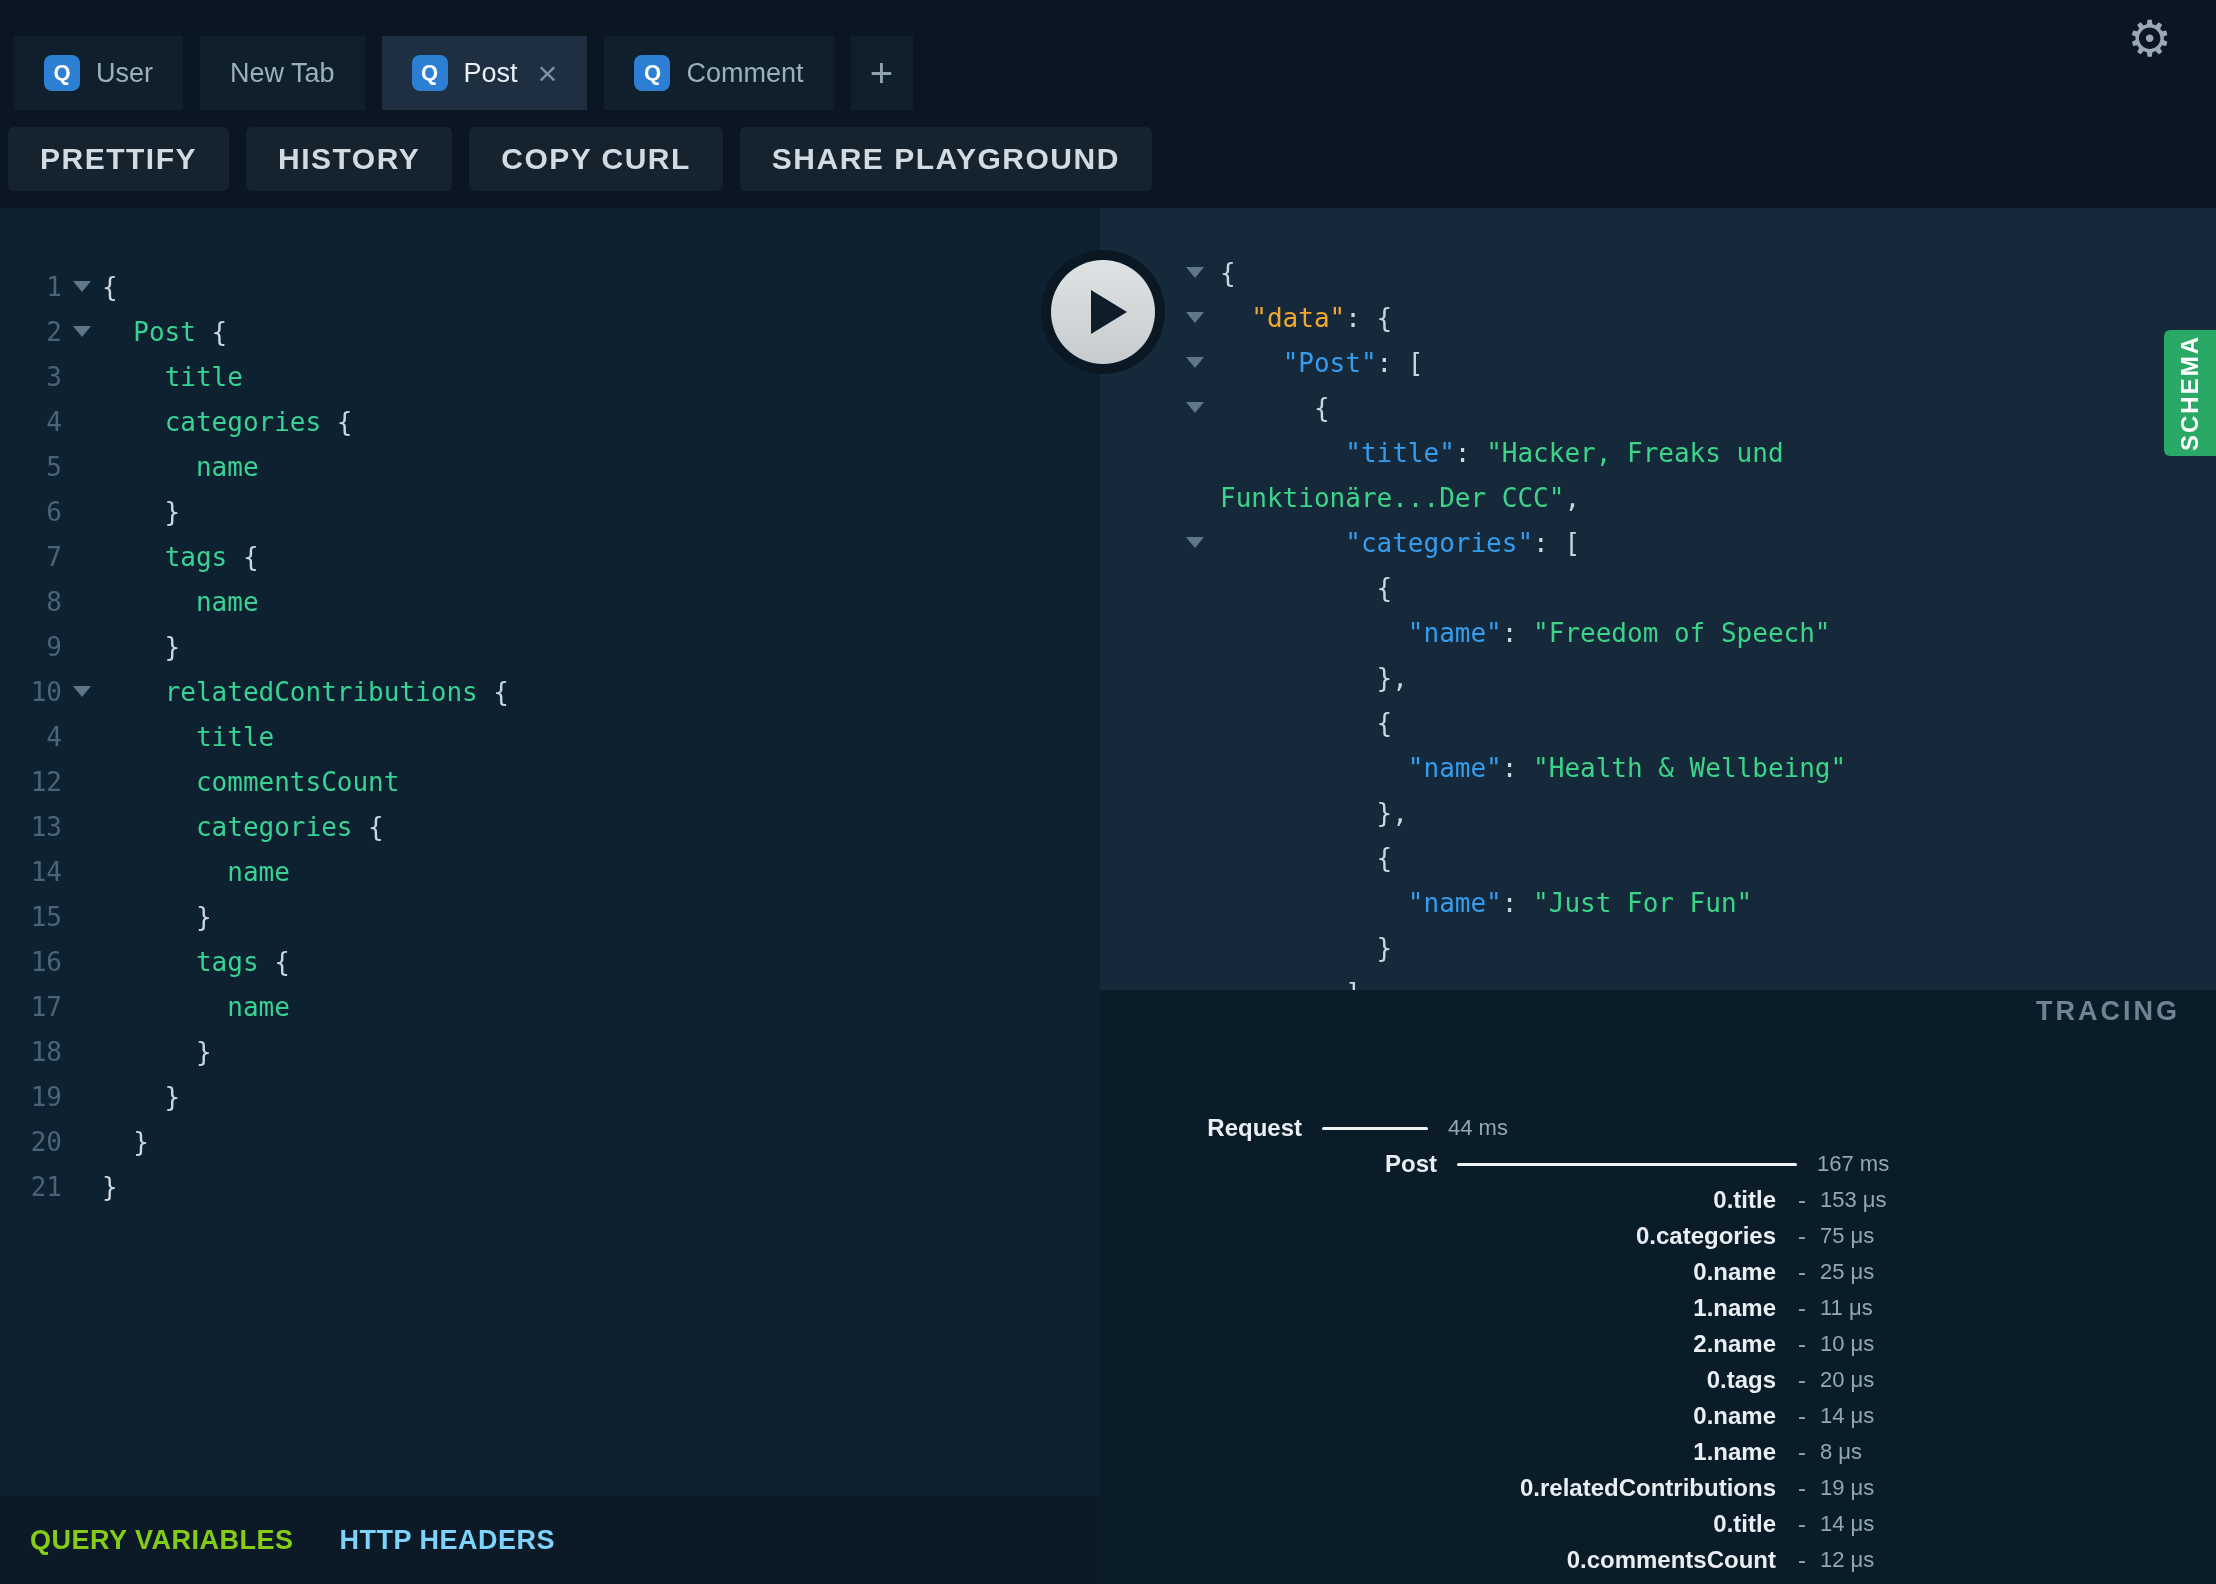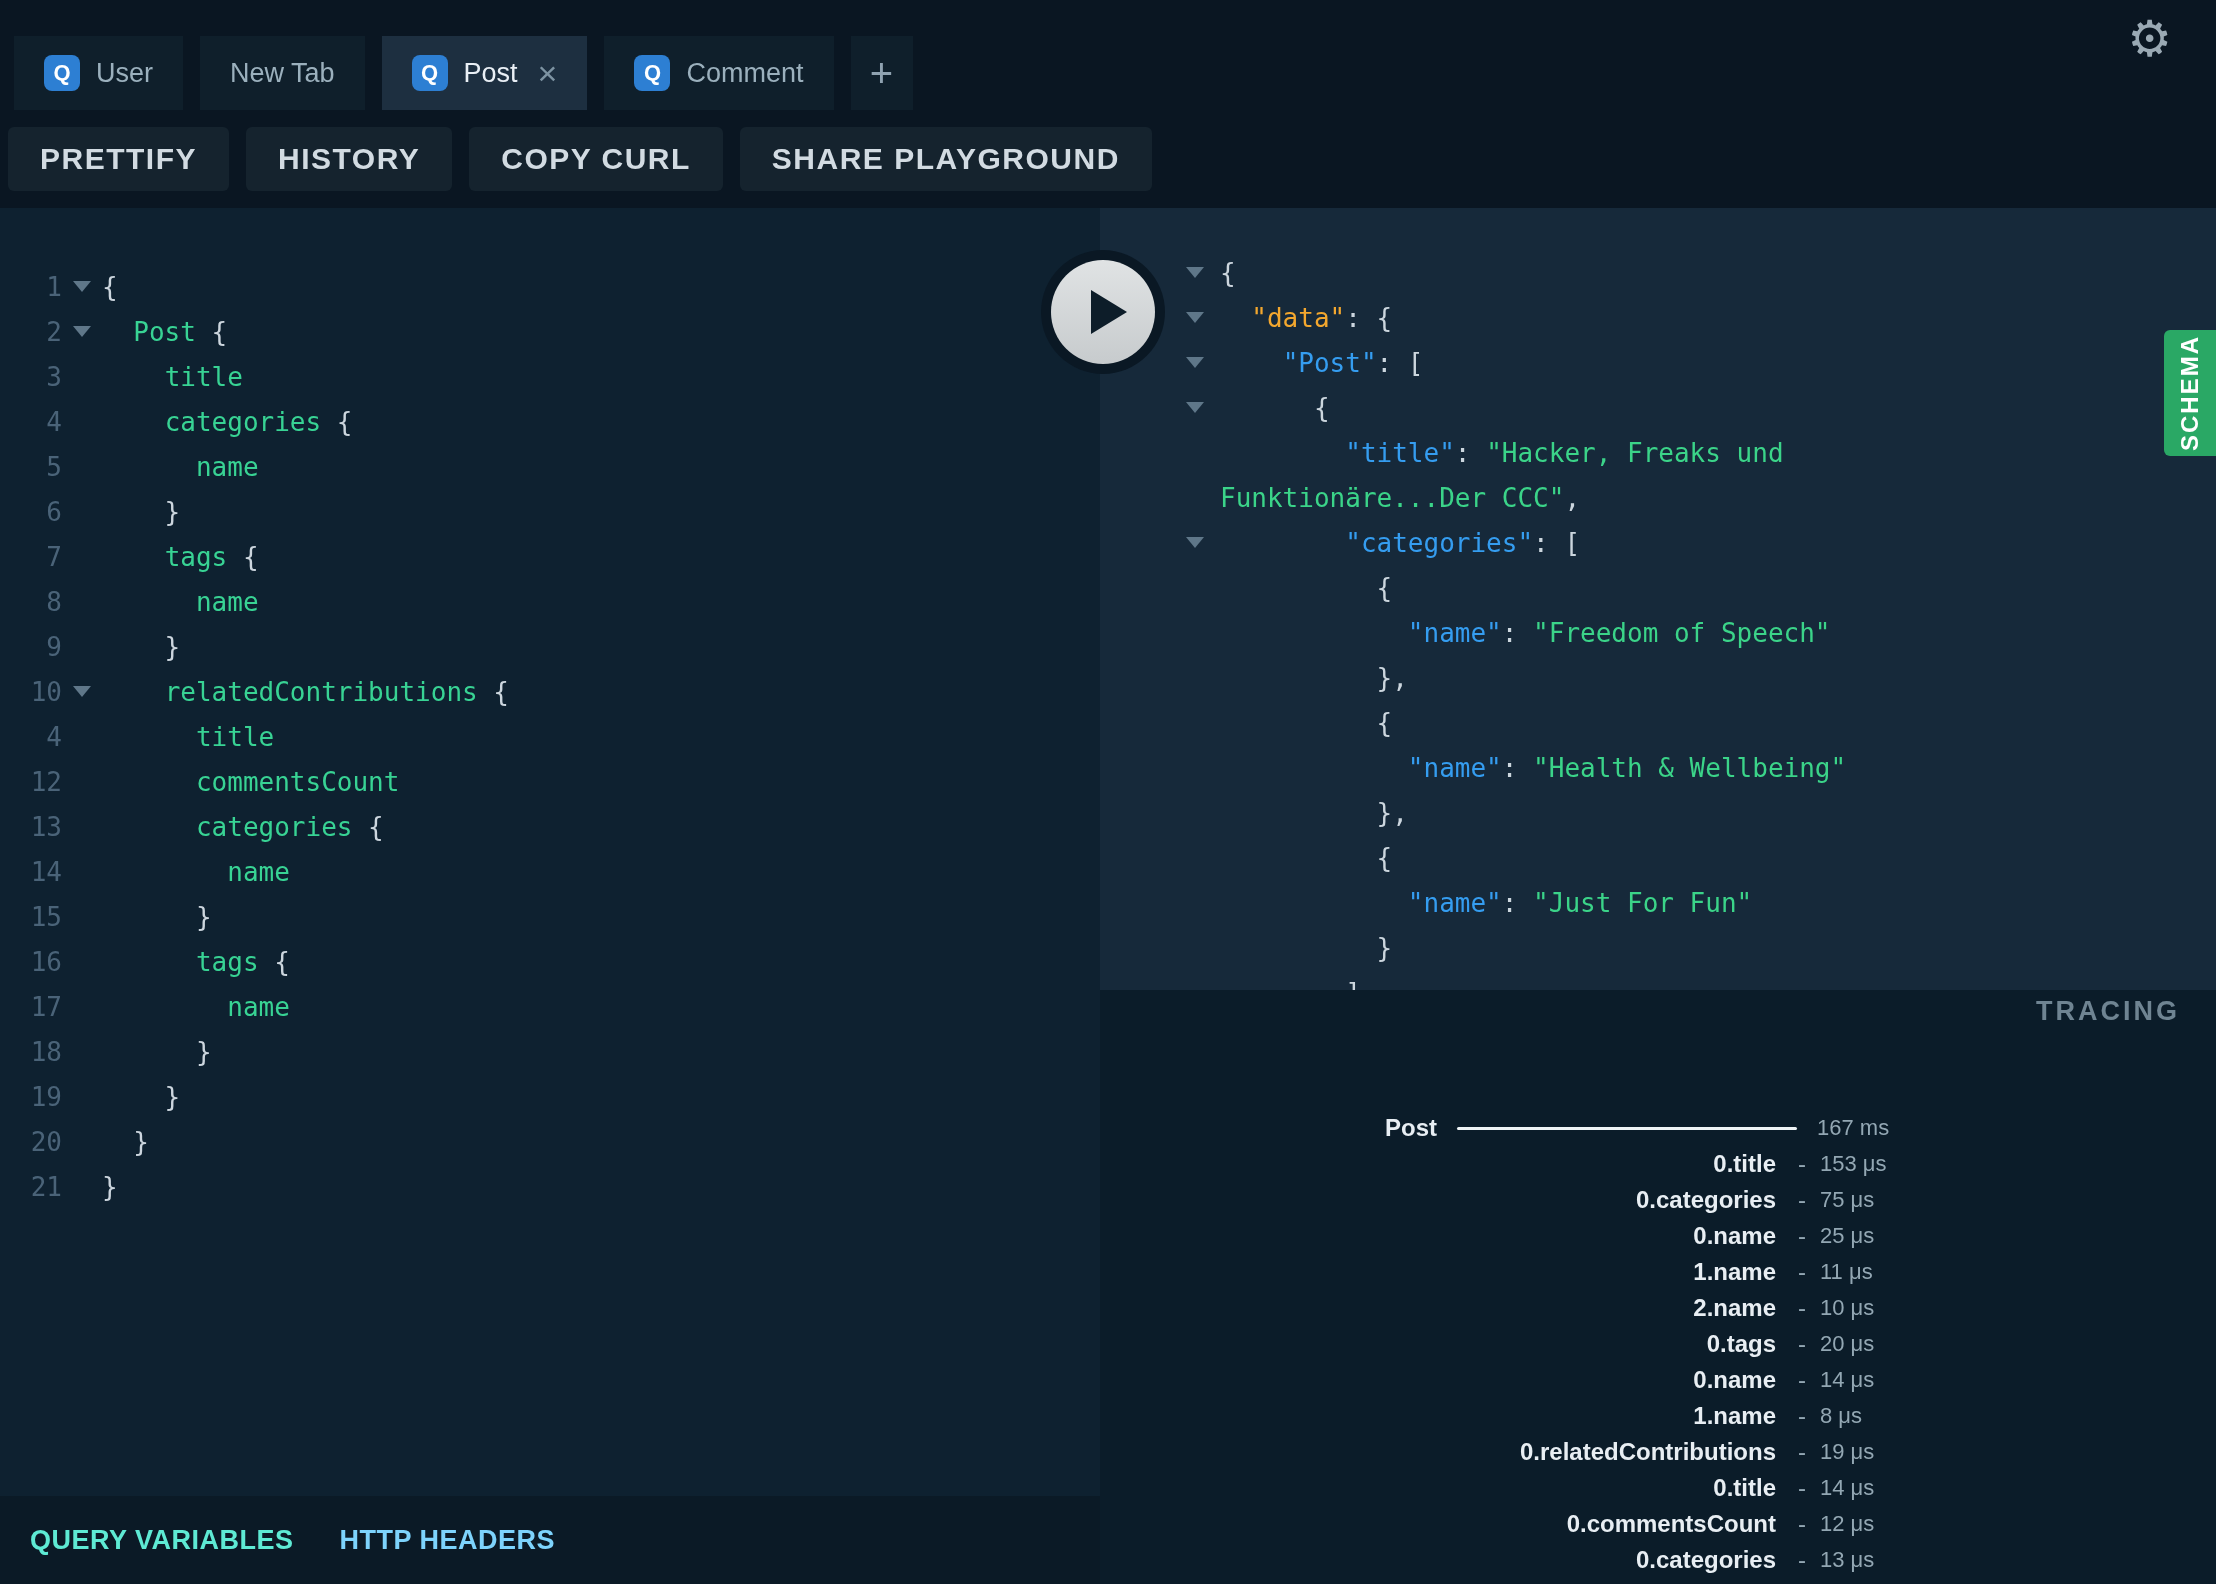--- a/index.html
+++ b/index.html
@@ -74,21 +74,21 @@
   .trace-row{height:36px;display:flex;align-items:center;font-size:24px}
   .trace-label{display:inline-block;text-align:right;color:#e8eef3;font-weight:600;flex-shrink:0;white-space:nowrap}
   .trace-bar{height:3px;background:#eef3f6;border-radius:2px;margin:0 20px;flex-shrink:0}
   .trace-dash{color:#93a7b3;margin:0 14px 0 22px}
   .trace-value{color:#93a7b3;font-size:22px;white-space:nowrap}
 
   
   .bottombar{position:absolute;left:0;top:1496px;width:1100px;height:88px;background:#0b1a26;
     display:flex;align-items:center;gap:46px;padding-left:30px;box-sizing:border-box}
   .bb-item{font-size:27px;font-weight:700;letter-spacing:0.5px;cursor:pointer;white-space:nowrap}
-  .bb-inactive{color:#5eead4}
+  .bb-inactive{color:#84cc16}
   .bb-active{color:#7dd3fc}
 </style>
 </head>
 <body>
 
 <div class="tabbar">
   <div class="tab">
     <span class="qbadge">Q</span>
     <span>User</span>
   </div>
@@ -321,20 +321,25 @@
 </div>
 
 <div class="schema-tab">
   <span class="schema-text">SCHEMA</span>
 </div>
 
 <div class="tracing">
   <div class="trace-title">TRACING</div>
   <div id="trace-rows">
       <div class="trace-row">
+        <span class="trace-label" style="width: 202px;">Request</span>
+        <span class="trace-bar" style="width: 106px;"></span>
+        <span class="trace-value">44 ms</span>
+      </div>
+      <div class="trace-row">
         <span class="trace-label" style="width: 337px;">Post</span>
         <span class="trace-bar" style="width: 340px;"></span>
         <span class="trace-value">167 ms</span>
       </div>
       <div class="trace-row">
         <span class="trace-label" style="width: 676px;">0.title</span>
         <span class="trace-dash">-</span>
         <span class="trace-value">153 μs</span>
       </div>
       <div class="trace-row">

